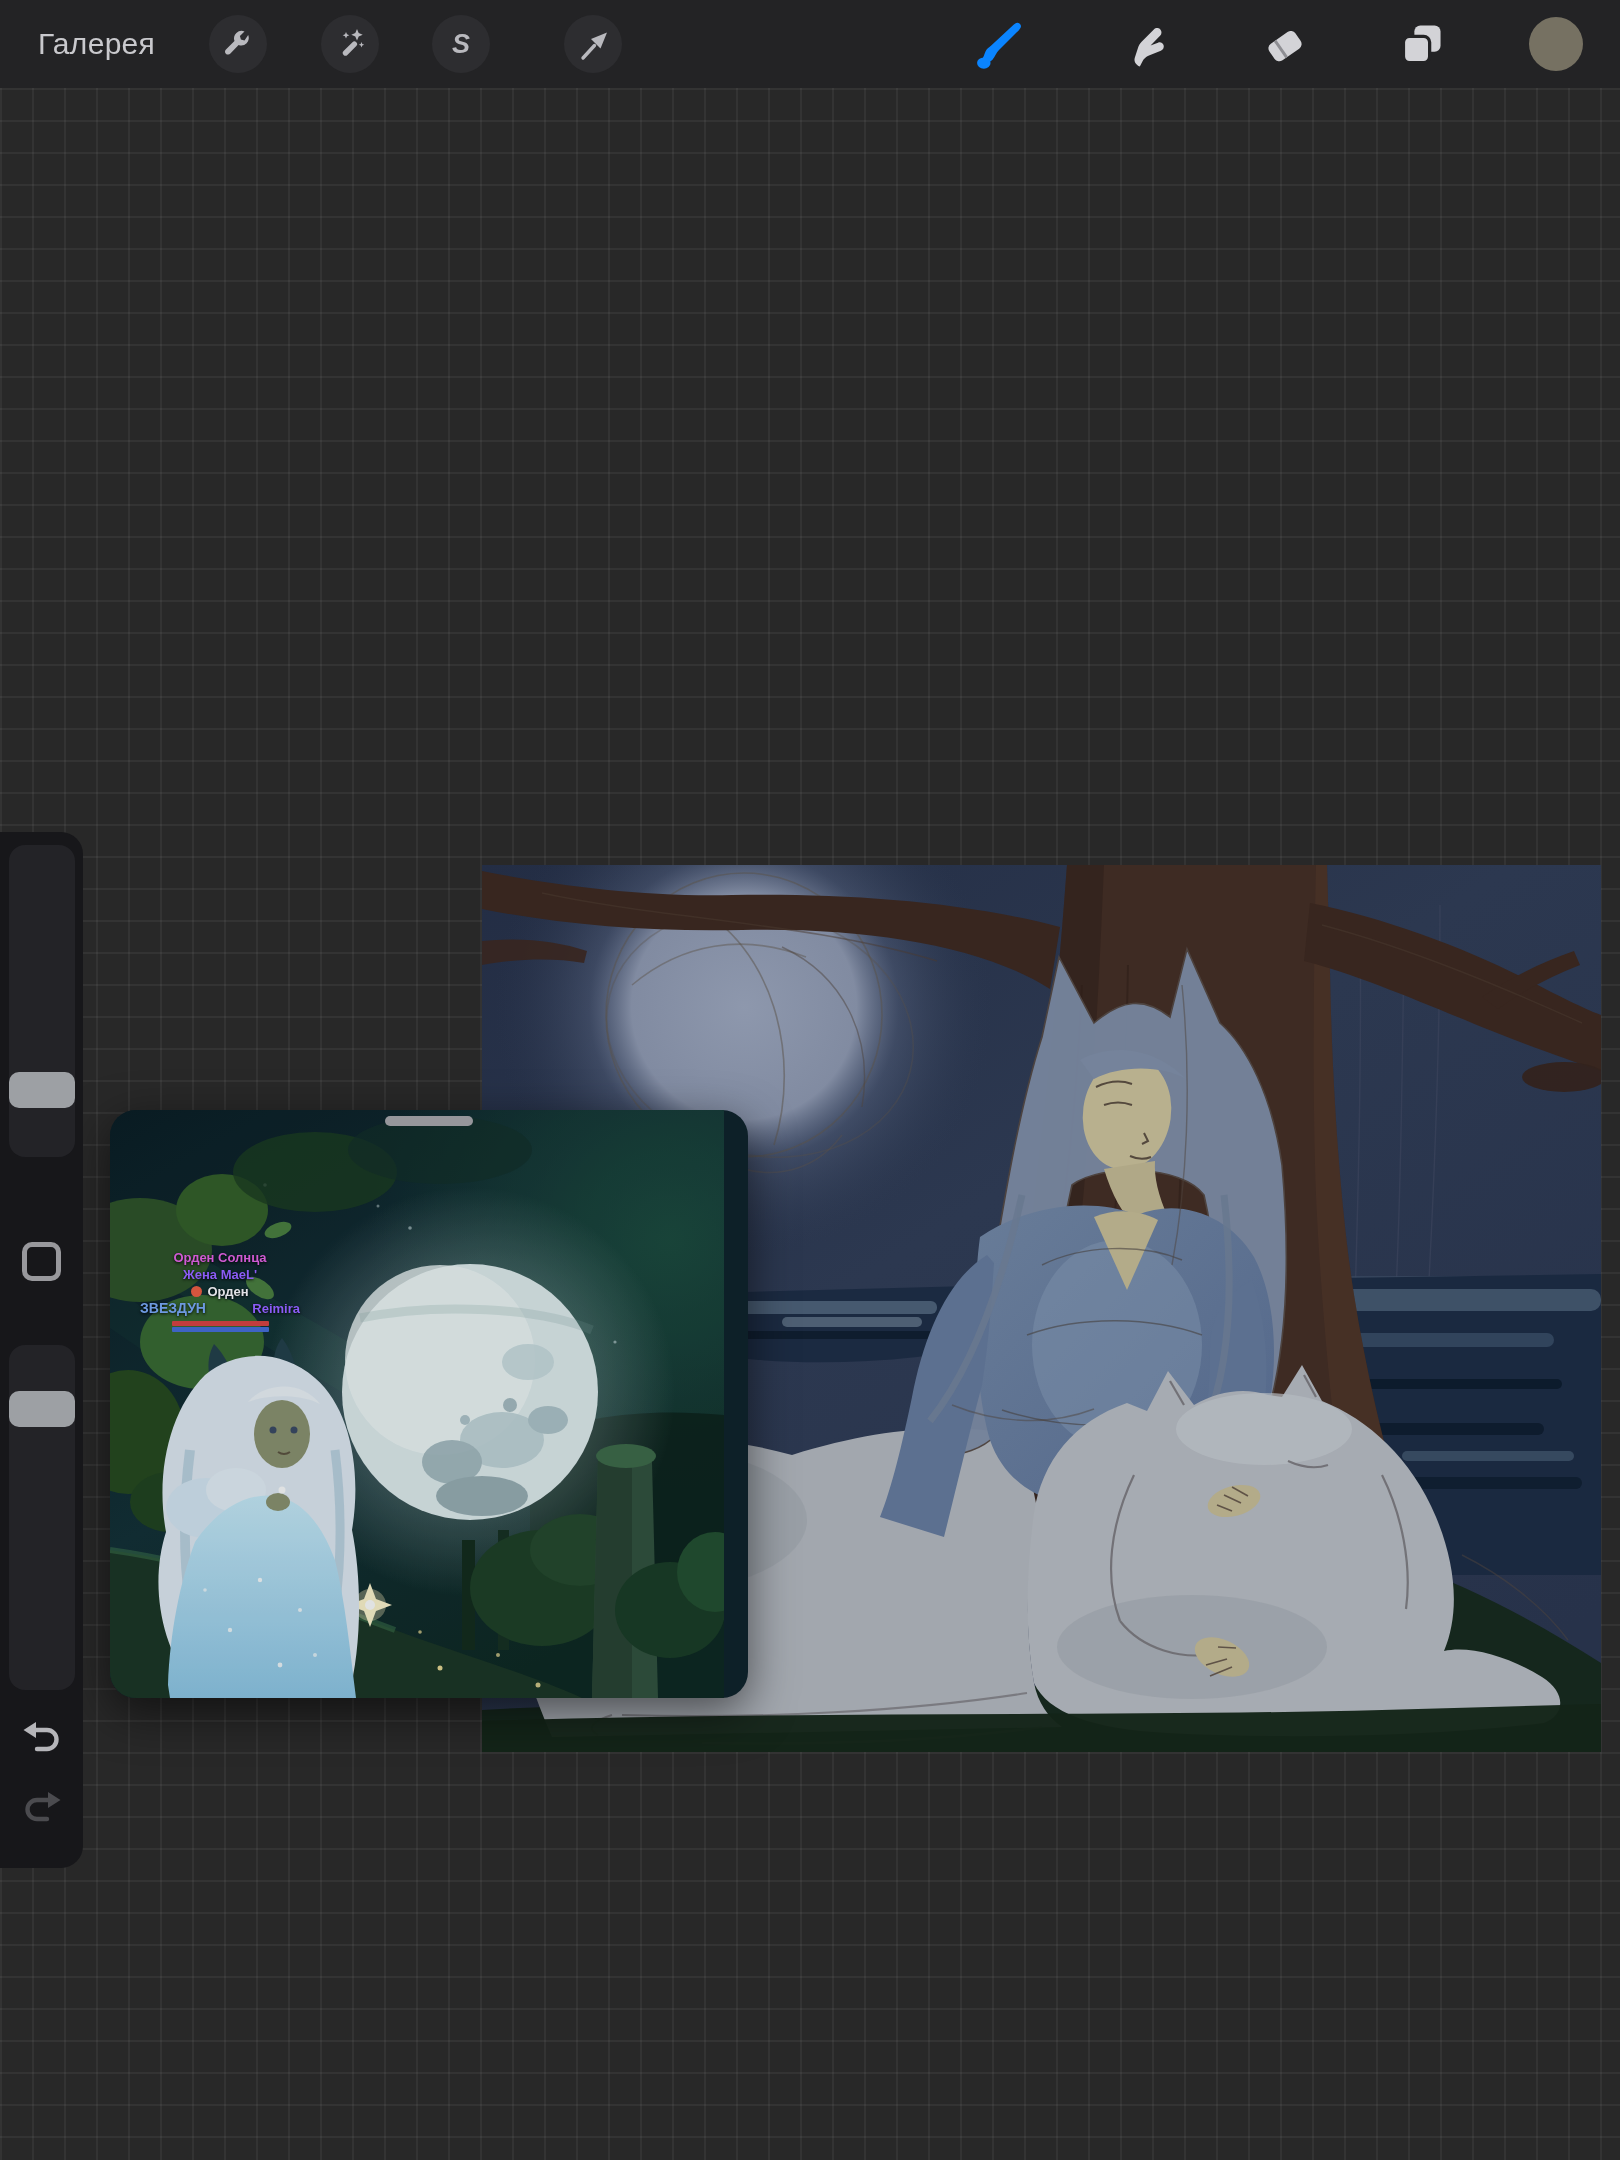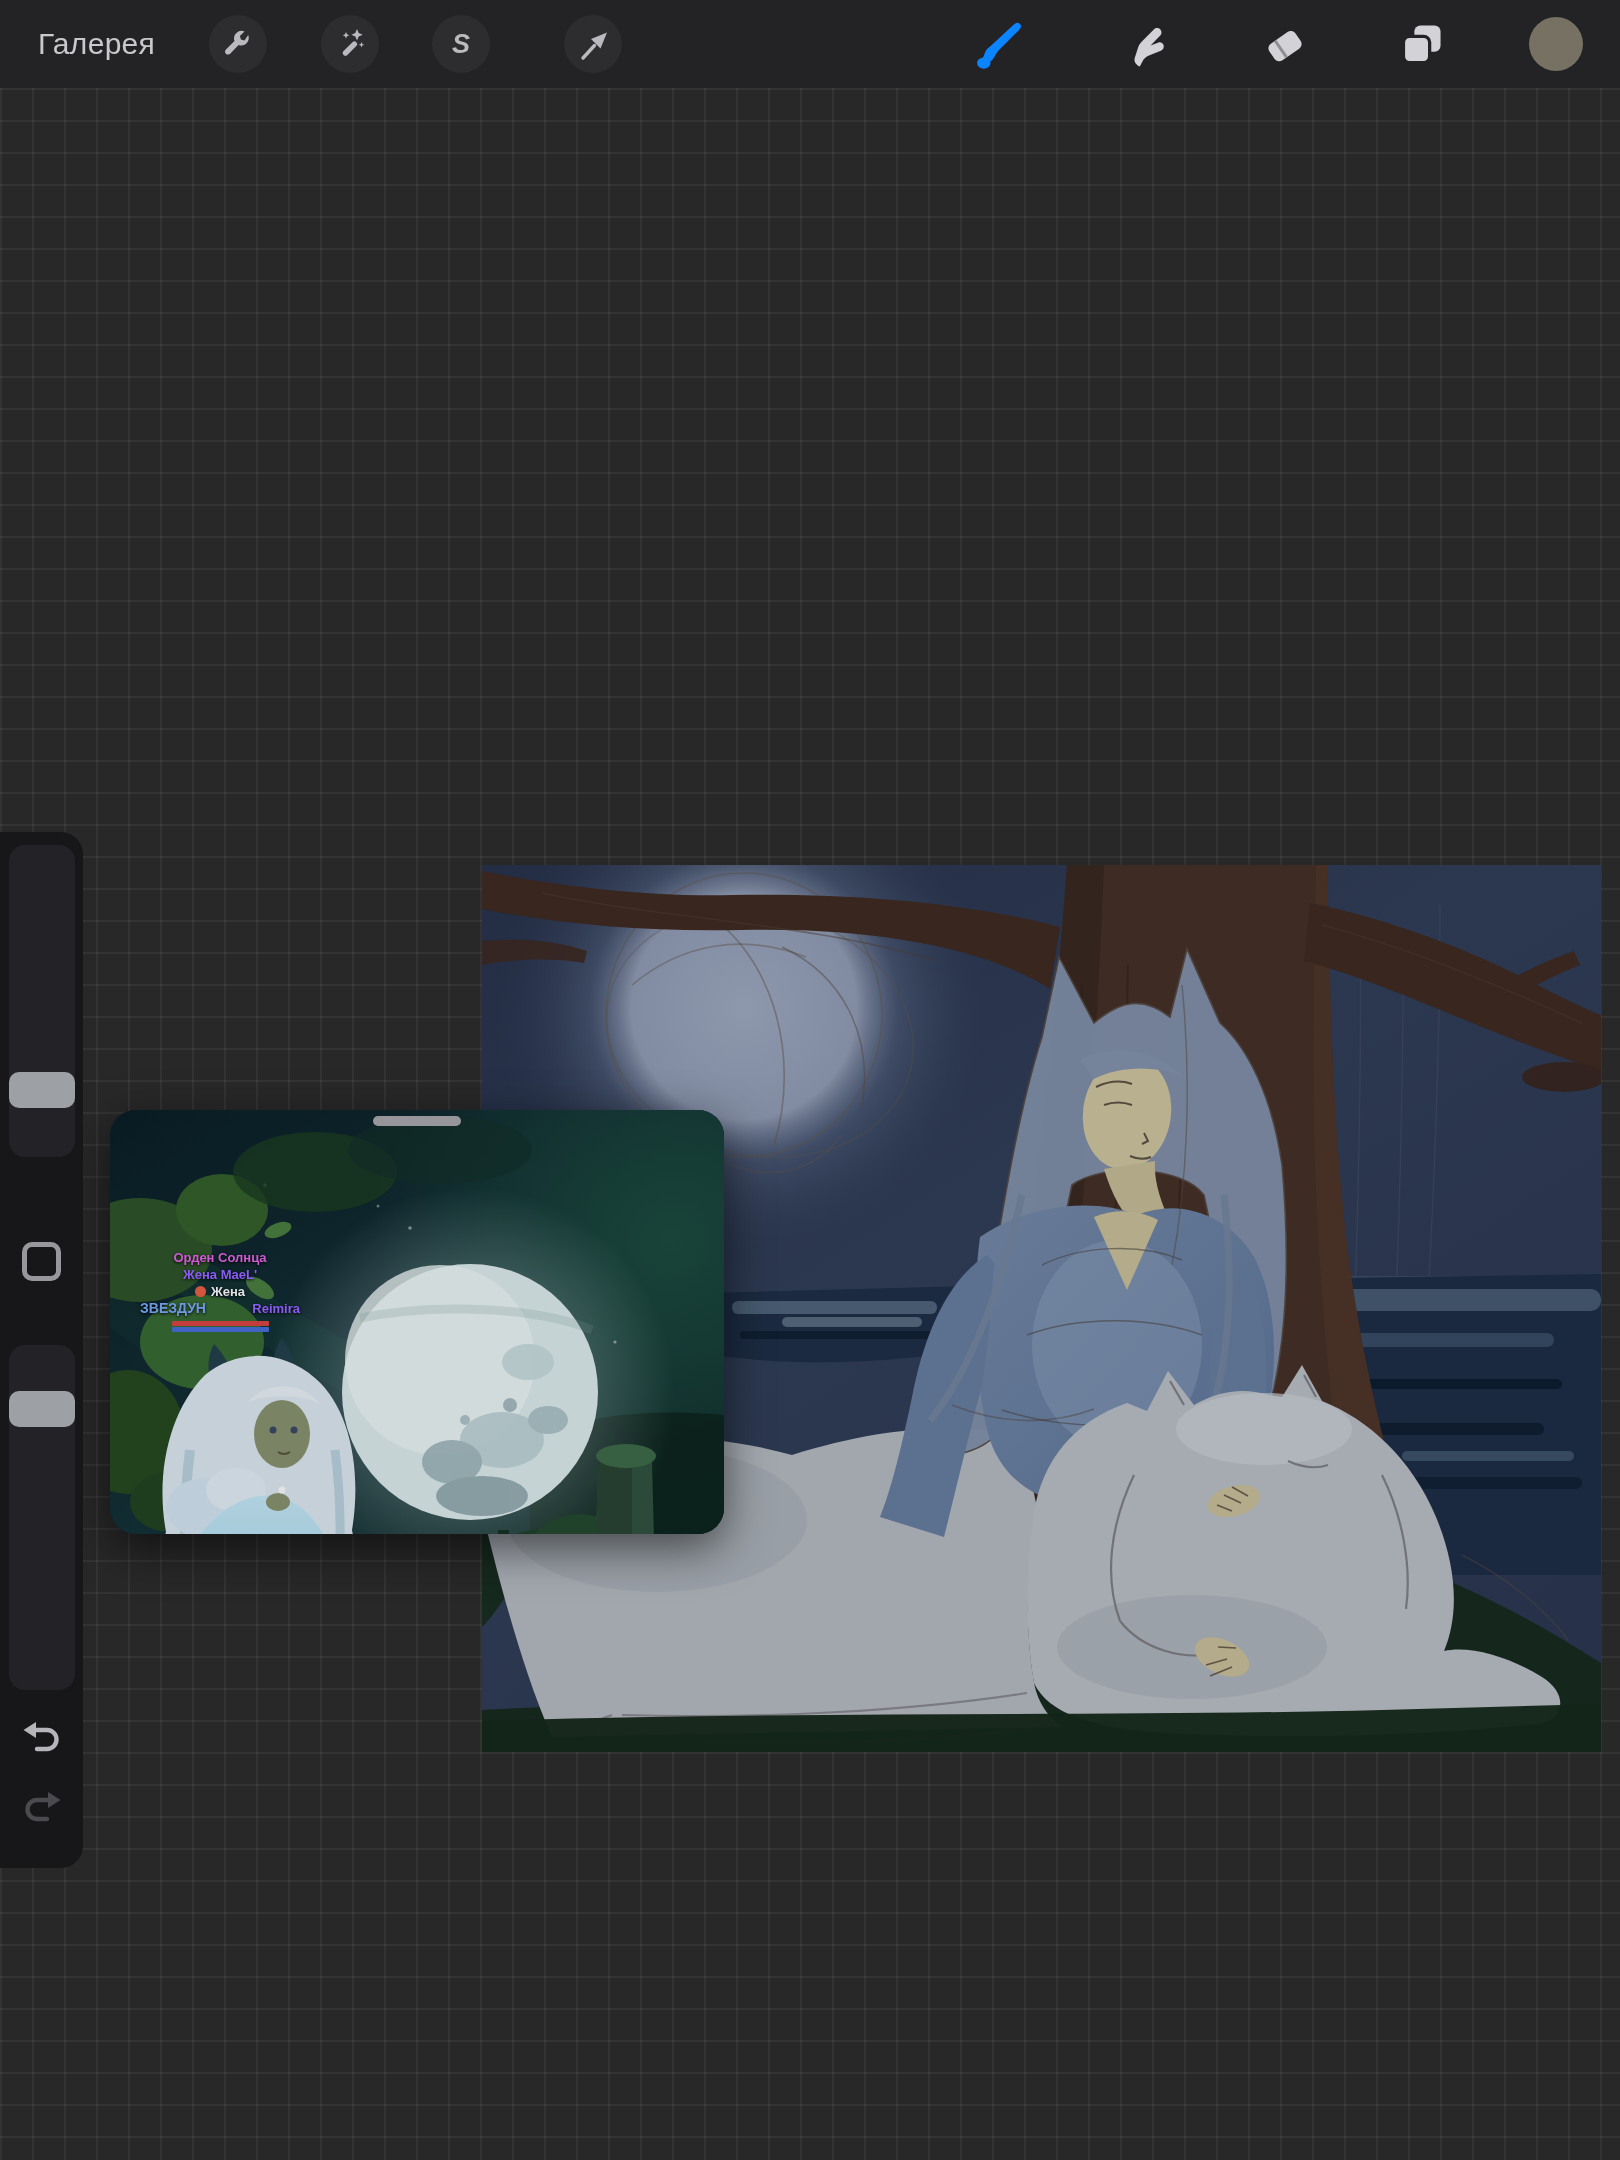--- a/index.html
+++ b/index.html
@@ -60,24 +60,25 @@
     border:5px solid #98989c;border-radius:10px;background:transparent;
   }
   .undo-btn{position:absolute;left:20px;top:886px;width:44px;height:40px;}
   .redo-btn{position:absolute;left:20px;top:956px;width:44px;height:40px;}
   
   .artwork{
     position:absolute;left:482px;top:865px;width:1119px;height:887px;z-index:10;
   }
   
   .refwin{
-    position:absolute;left:110px;top:1110px;width:614px;height:424px;
+    position:absolute;left:110px;top:1110px;width:614px;height:588px;
     border-radius:26px;overflow:hidden;z-index:30;
     box-shadow:0 14px 46px rgba(0,0,0,.55);
     background:#0d2028;
+    padding-left:24px;
   }
   .drag-handle{
     position:absolute;top:6px;left:50%;transform:translateX(-50%);
     width:88px;height:10px;border-radius:5px;background:#96969b;z-index:6;
   }
   .chat-block{
     position:absolute;left:30px;top:139px;width:160px;z-index:5;
     font-size:13px;font-weight:bold;line-height:17px;text-align:center;
     text-shadow:0 1px 3px rgba(0,0,0,.95);white-space:nowrap;
   }
@@ -413,21 +414,21 @@
     <rect width="614" height="588" fill="#04100e" opacity="0.12"></rect>
   </svg>
 
   <div class="drag-handle"></div>
 
   <div class="chat-block">
     <div class="chat-guild">Орден Солнца</div>
     <div class="chat-white">Жена MaeL'</div>
     <div class="chat-line3">
       <span class="badge-dot"></span>
-      <span>Жена</span>
+      <span>Орден</span>
     </div>
     <div class="chat-line4">
       <span class="chat-star">ЗВЕЗДУН</span>
       <span class="chat-white">Reimira</span>
     </div>
     <div class="hp-bars">
       <div class="hp-red"></div>
       <div class="hp-blue"></div>
     </div>
   </div>

